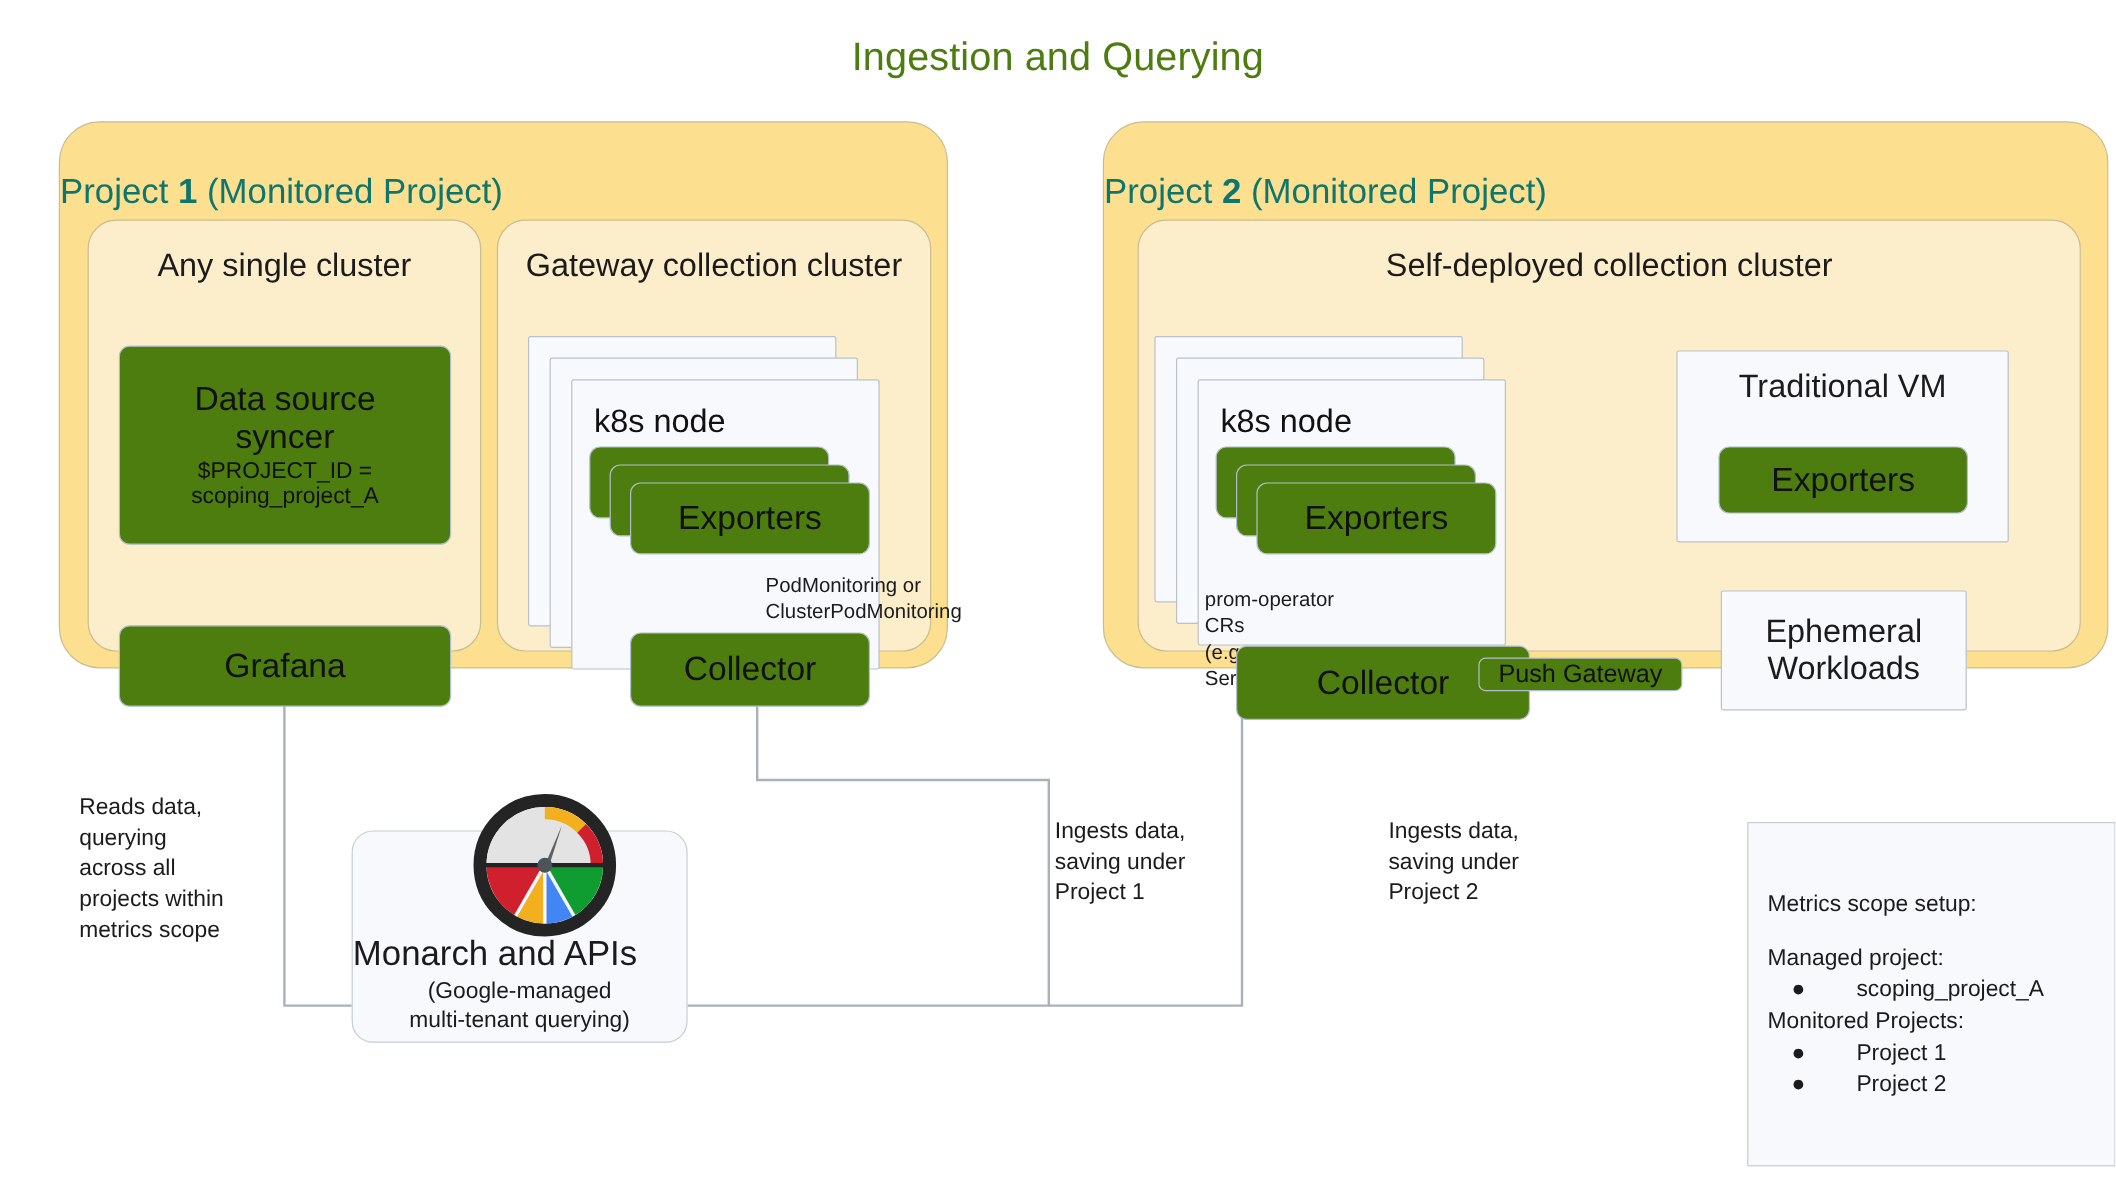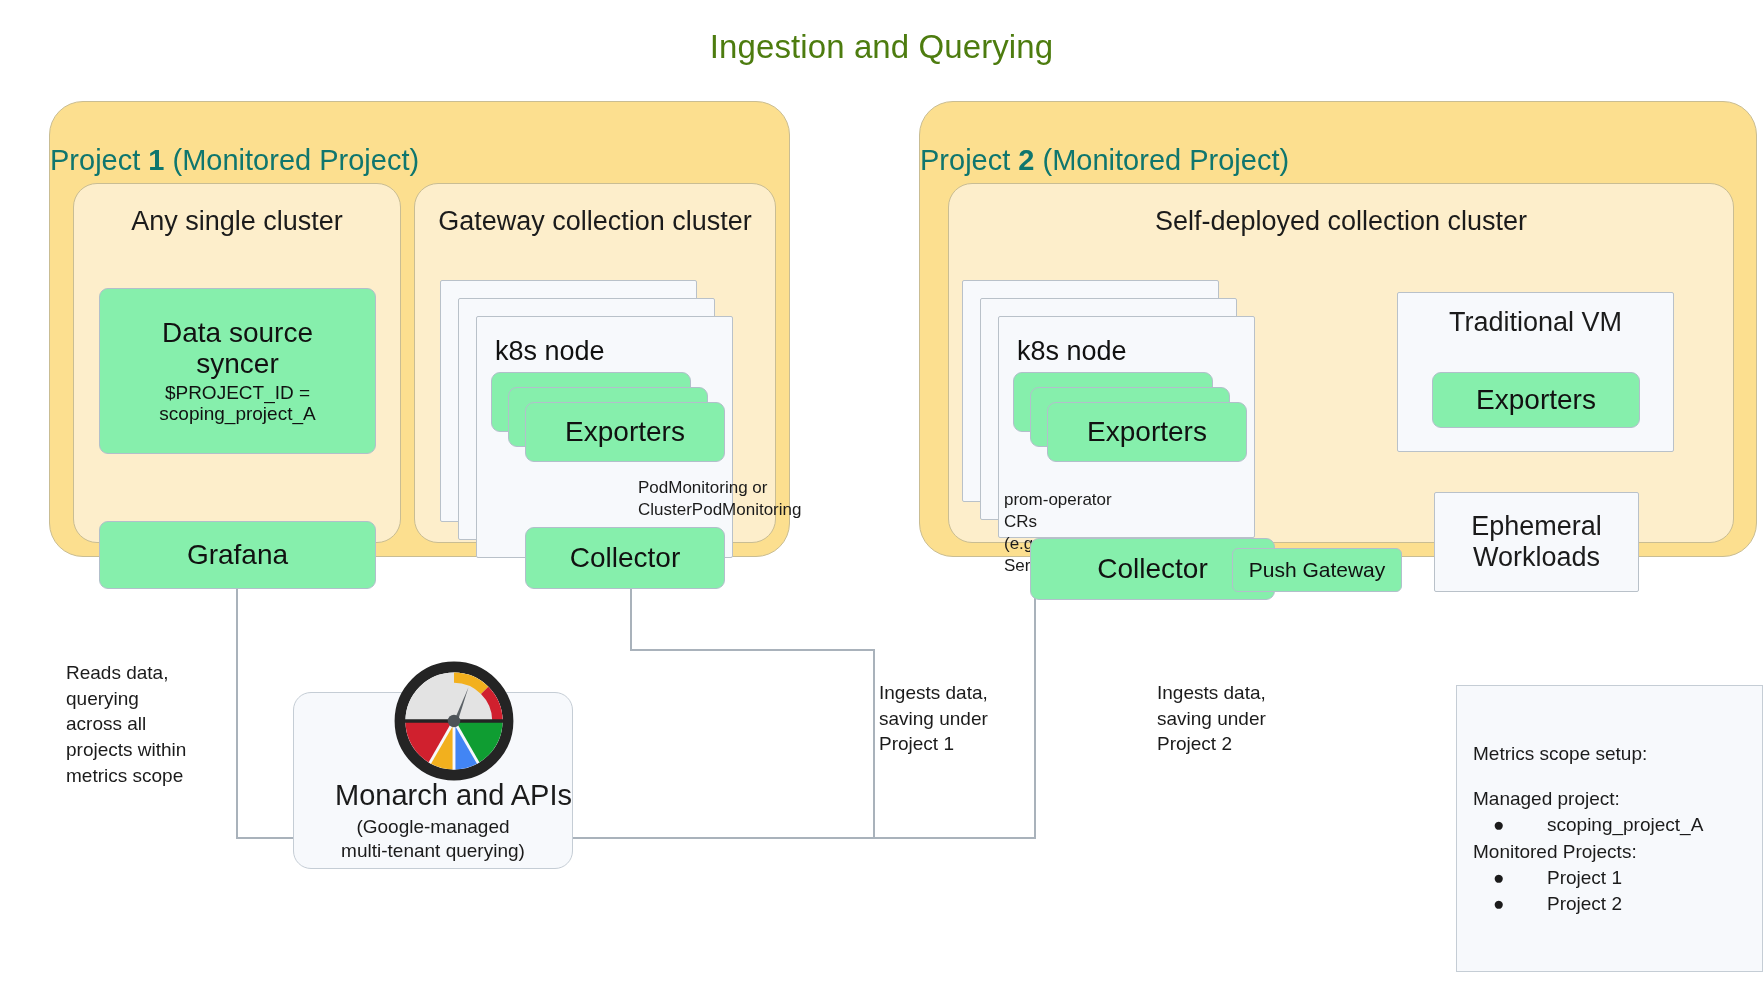--- a/index.html
+++ b/index.html
@@ -66,21 +66,21 @@
     width: 100%;
     text-align: center;
     font-size: 27px;
     color: #1b1b1b;
     white-space: nowrap;
   }
 
   
   .blue {
     position: absolute;
-    background: #86efac;
+    background: #4d7c0f;
     border: 1px solid #b2bfcb;
     border-radius: 9px;
     display: flex;
     flex-direction: column;
     align-items: center;
     justify-content: center;
     text-align: center;
     color: #111;
   }
   .blue .main { font-size: 28px; line-height: 1.12; }
@@ -146,21 +146,21 @@
   #monarch-card {
     position: absolute;
     left: 293px; top: 692px;
     width: 280px; height: 177px;
     background: #f7f9fc;
     border: 1px solid #c5cdd5;
     border-radius: 18px;
   }
   #monarch-title {
     position: absolute; left: 0; top: 86px; width: 100%;
-    text-align: right; font-size: 29px; white-space: nowrap;
+    text-align: left; font-size: 29px; white-space: nowrap;
   }
   #monarch-subtitle {
     position: absolute; left: 0; top: 122px; width: 100%;
     text-align: center; font-size: 19px; line-height: 1.25;
     white-space: pre-line;
   }
   #monarch-logo { position: absolute; left: 100px; top: -32px; width: 120px; height: 120px; }
 
   
   #legend {
@@ -270,21 +270,21 @@
     <div class="main">Exporters</div>
   </div>
 
   <div class="edge-label" style="left:1004px; top:489px; text-align:left; width:113px;">prom-operator CRs
 (e.g. ServiceMonitor)</div>
 
   <div class="blue" style="left:1030px; top:538px; width:245px; height:62px;">
     <div class="main">Collector</div>
   </div>
 
-  <div class="blue" style="left:1232px; top:548px; width:170px; height:44px; border-radius:6px;">
+  <div class="blue" style="left:1232px; top:548px; width:170px; height:28px; border-radius:6px;">
     <div class="main" style="font-size:21px;">Push Gateway</div>
   </div>
 
   <div class="panel" style="left:1397px; top:292px; width:277px; height:160px;">
     <div class="panel-title">Traditional VM</div>
   </div>
   <div class="blue" style="left:1432px; top:372px; width:208px; height:56px;">
     <div class="main">Exporters</div>
   </div>
 

